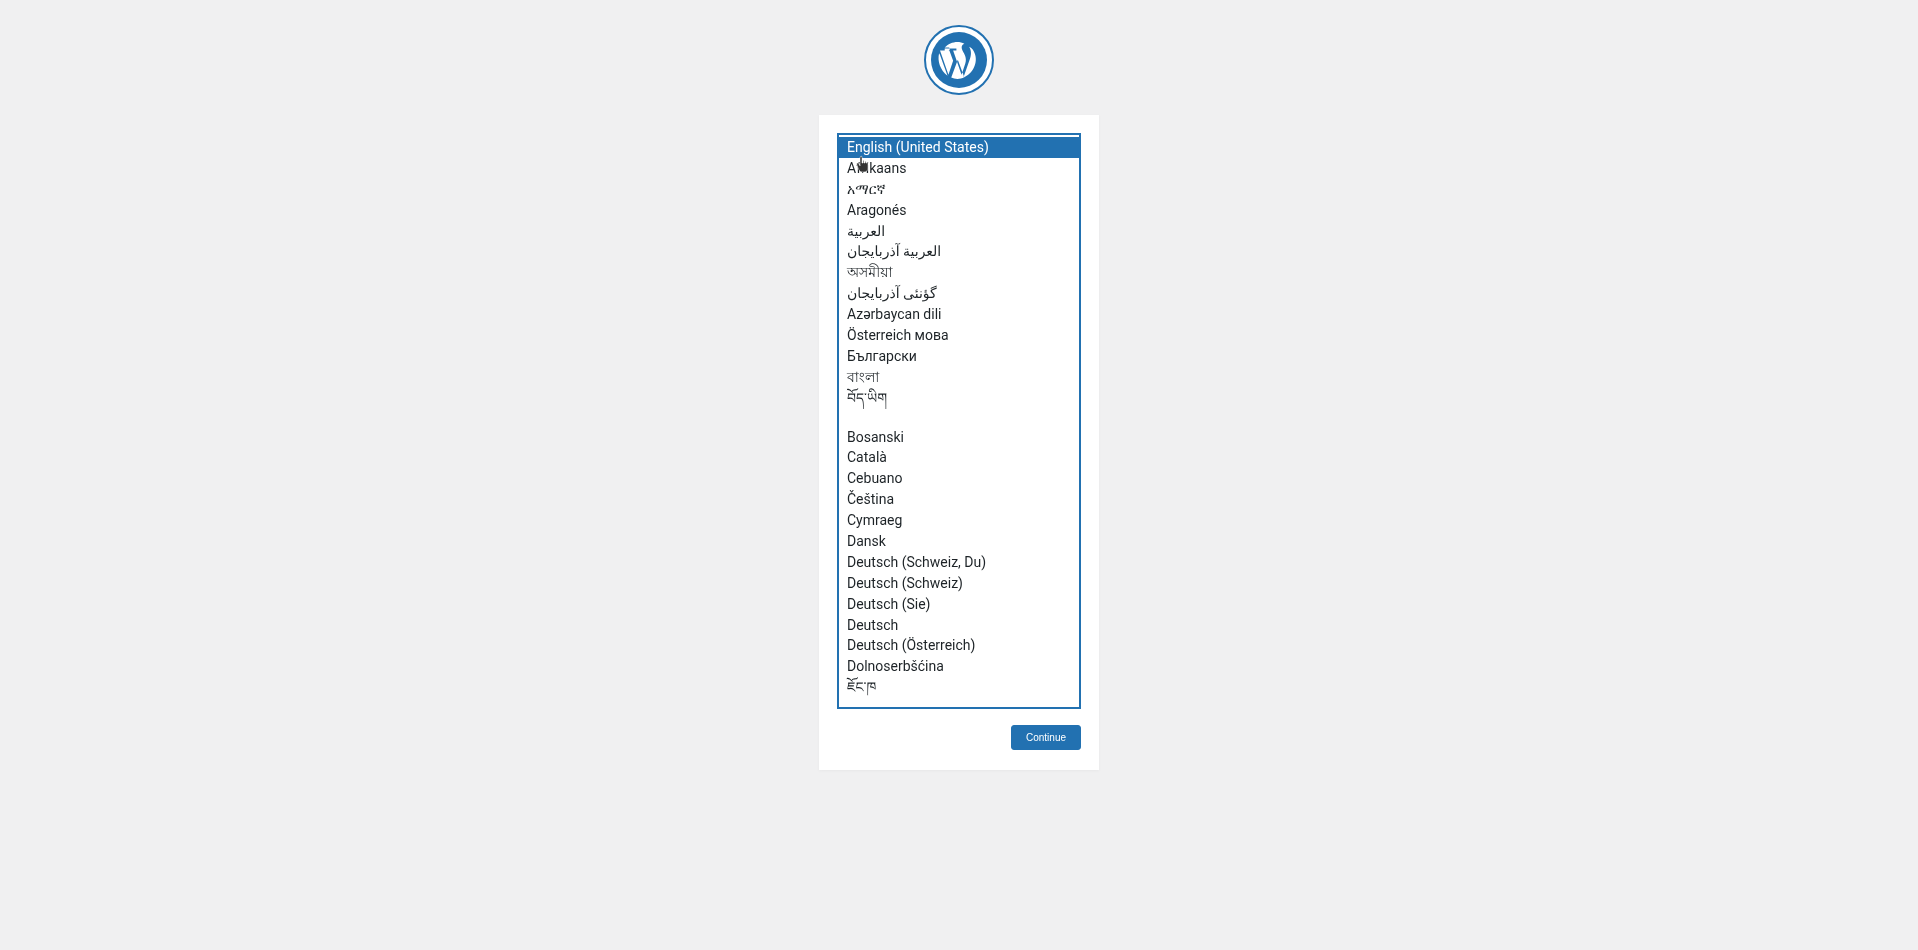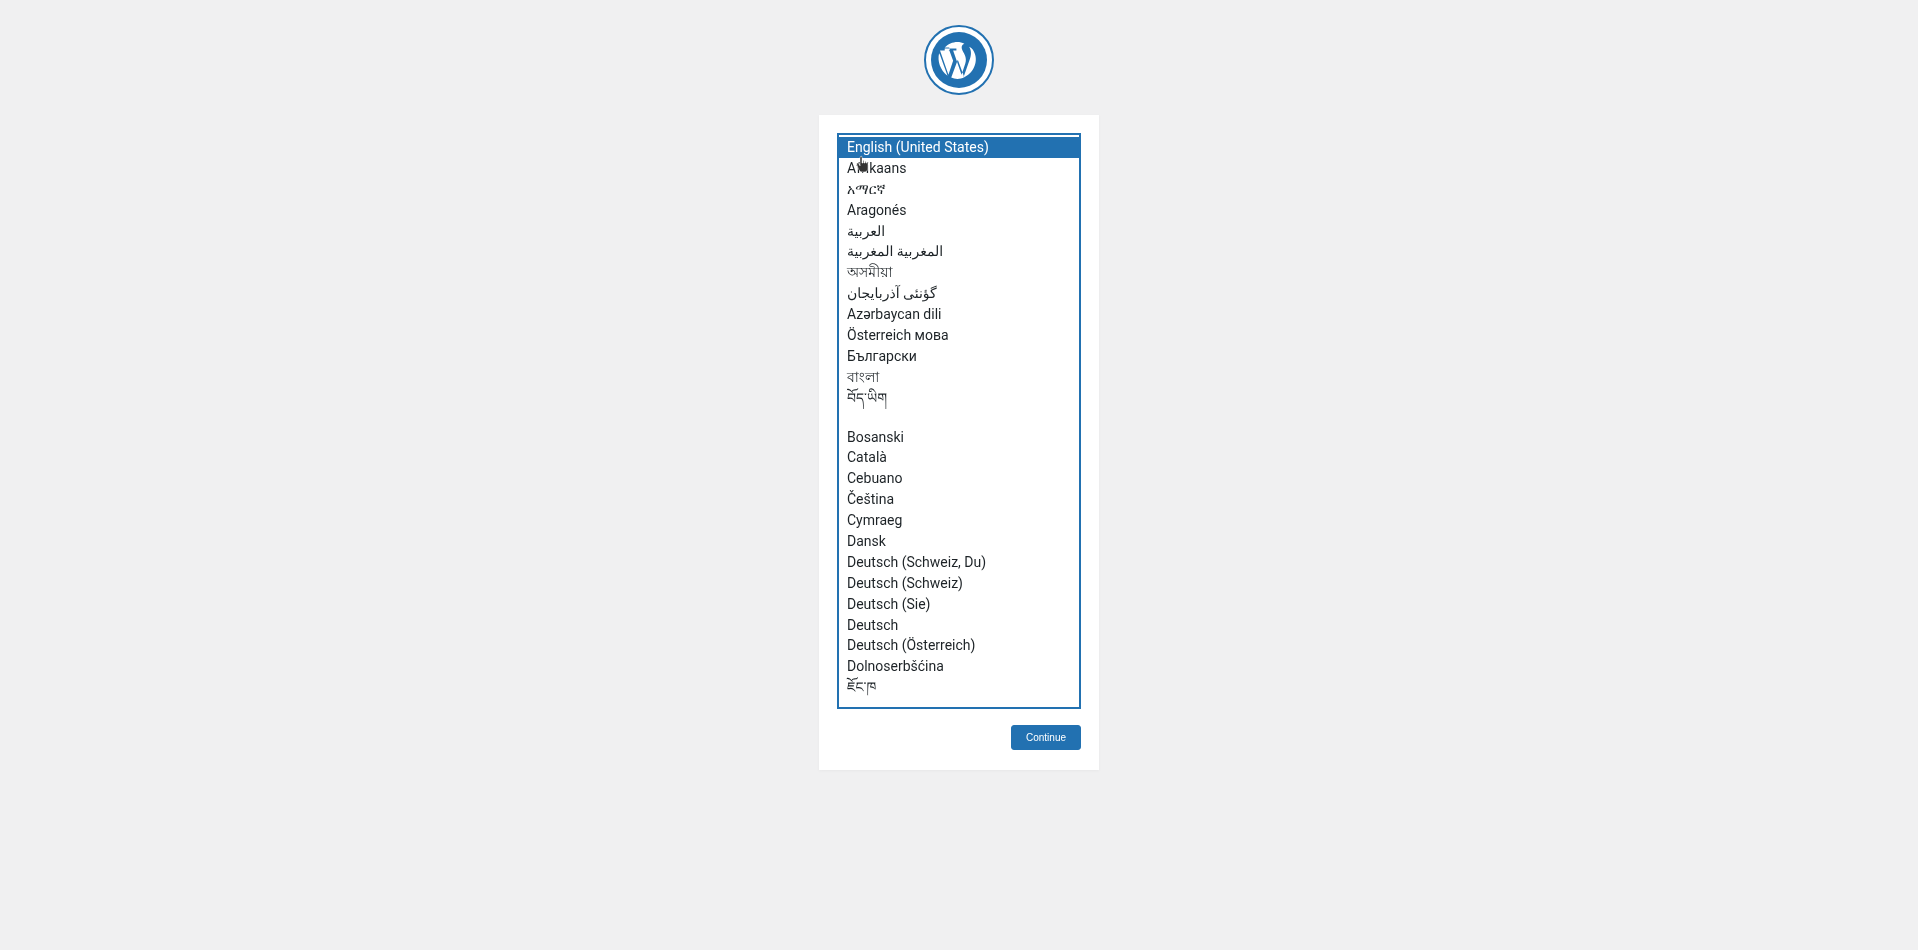--- a/index.html
+++ b/index.html
@@ -118,21 +118,21 @@
 </div>
 
 <div class="card">
   <div class="language-select" id="language-list" tabindex="0" role="listbox">
 
   <div class="language-option selected" role="option">English (United States)</div>
       <div class="language-option" role="option">Afrikaans</div>
       <div class="language-option" role="option">አማርኛ</div>
       <div class="language-option" role="option">Aragonés</div>
       <div class="language-option" role="option">العربية</div>
-      <div class="language-option" role="option">المغربية المغربية</div>
+      <div class="language-option" role="option">العربية آذربایجان</div>
       <div class="language-option" role="option">অসমীয়া</div>
       <div class="language-option" role="option">گؤنئی آذربایجان</div>
       <div class="language-option" role="option">Azərbaycan dili</div>
       <div class="language-option" role="option">Österreich мова</div>
       <div class="language-option" role="option">Български</div>
       <div class="language-option" role="option">বাংলা</div>
       <div class="language-option" role="option">བོད་ཡིག</div>
       <div class="language-option spacer" role="option"></div>
       <div class="language-option" role="option">Bosanski</div>
       <div class="language-option" role="option">Català</div>

